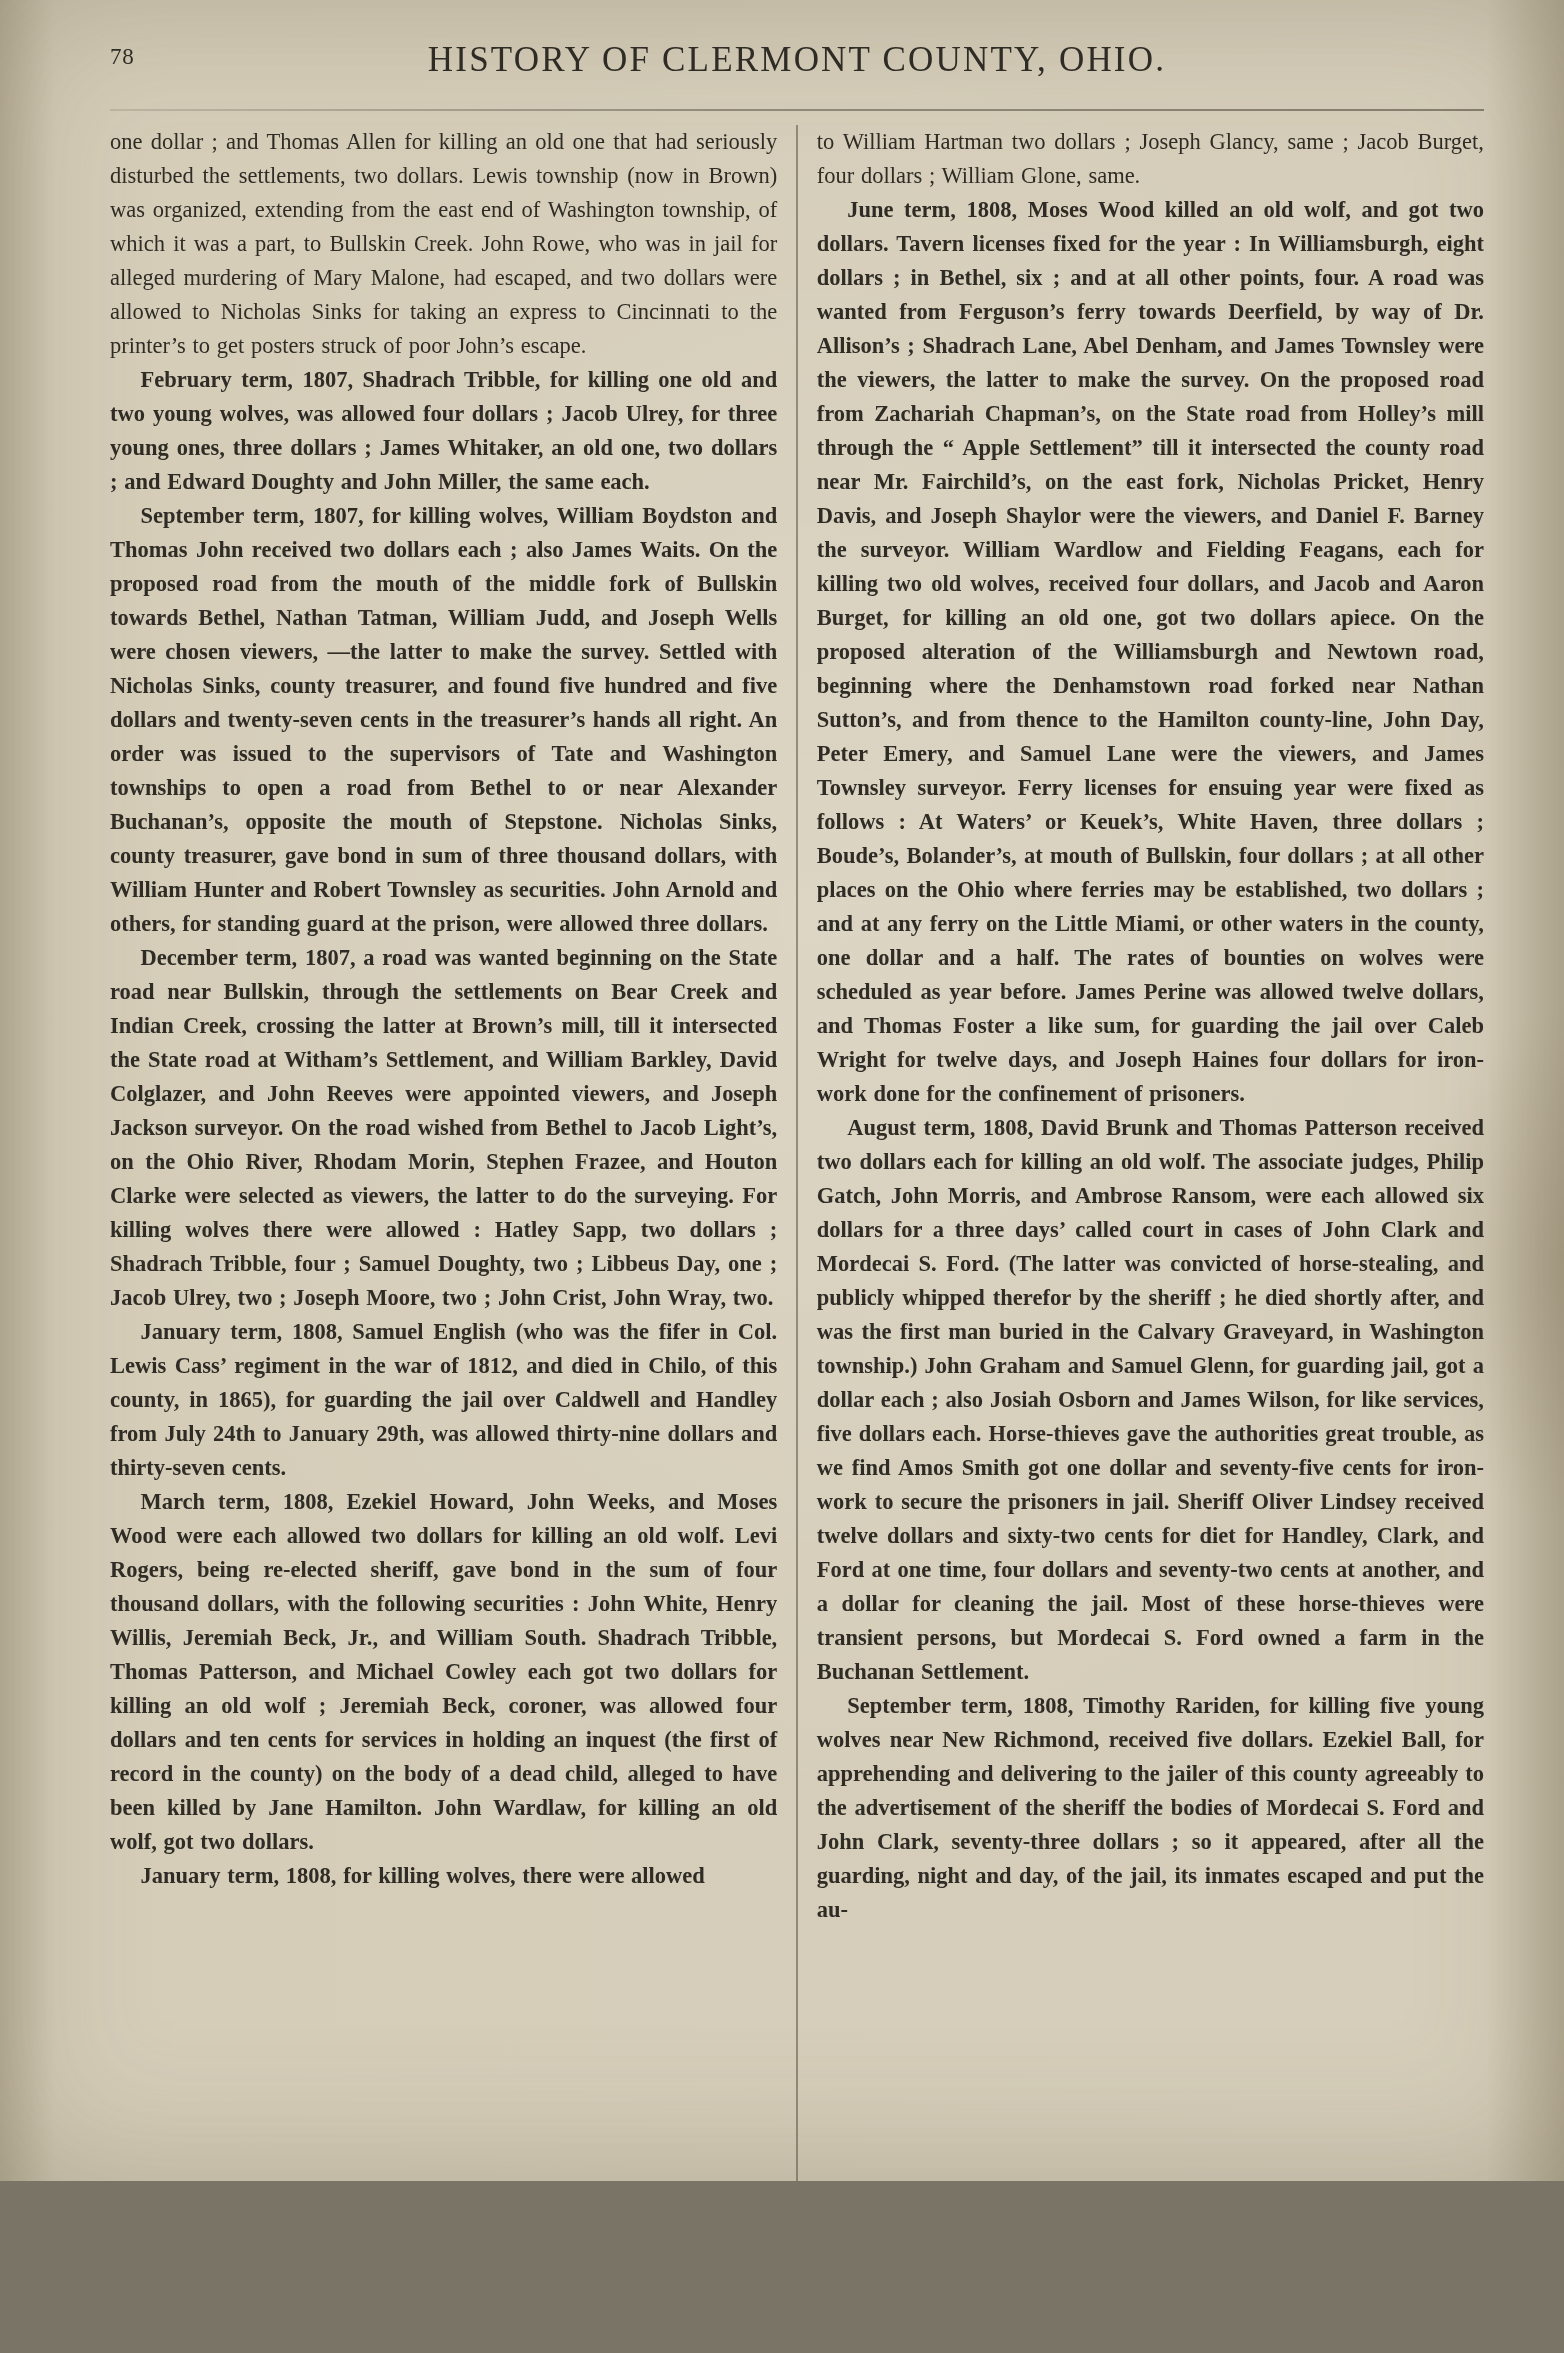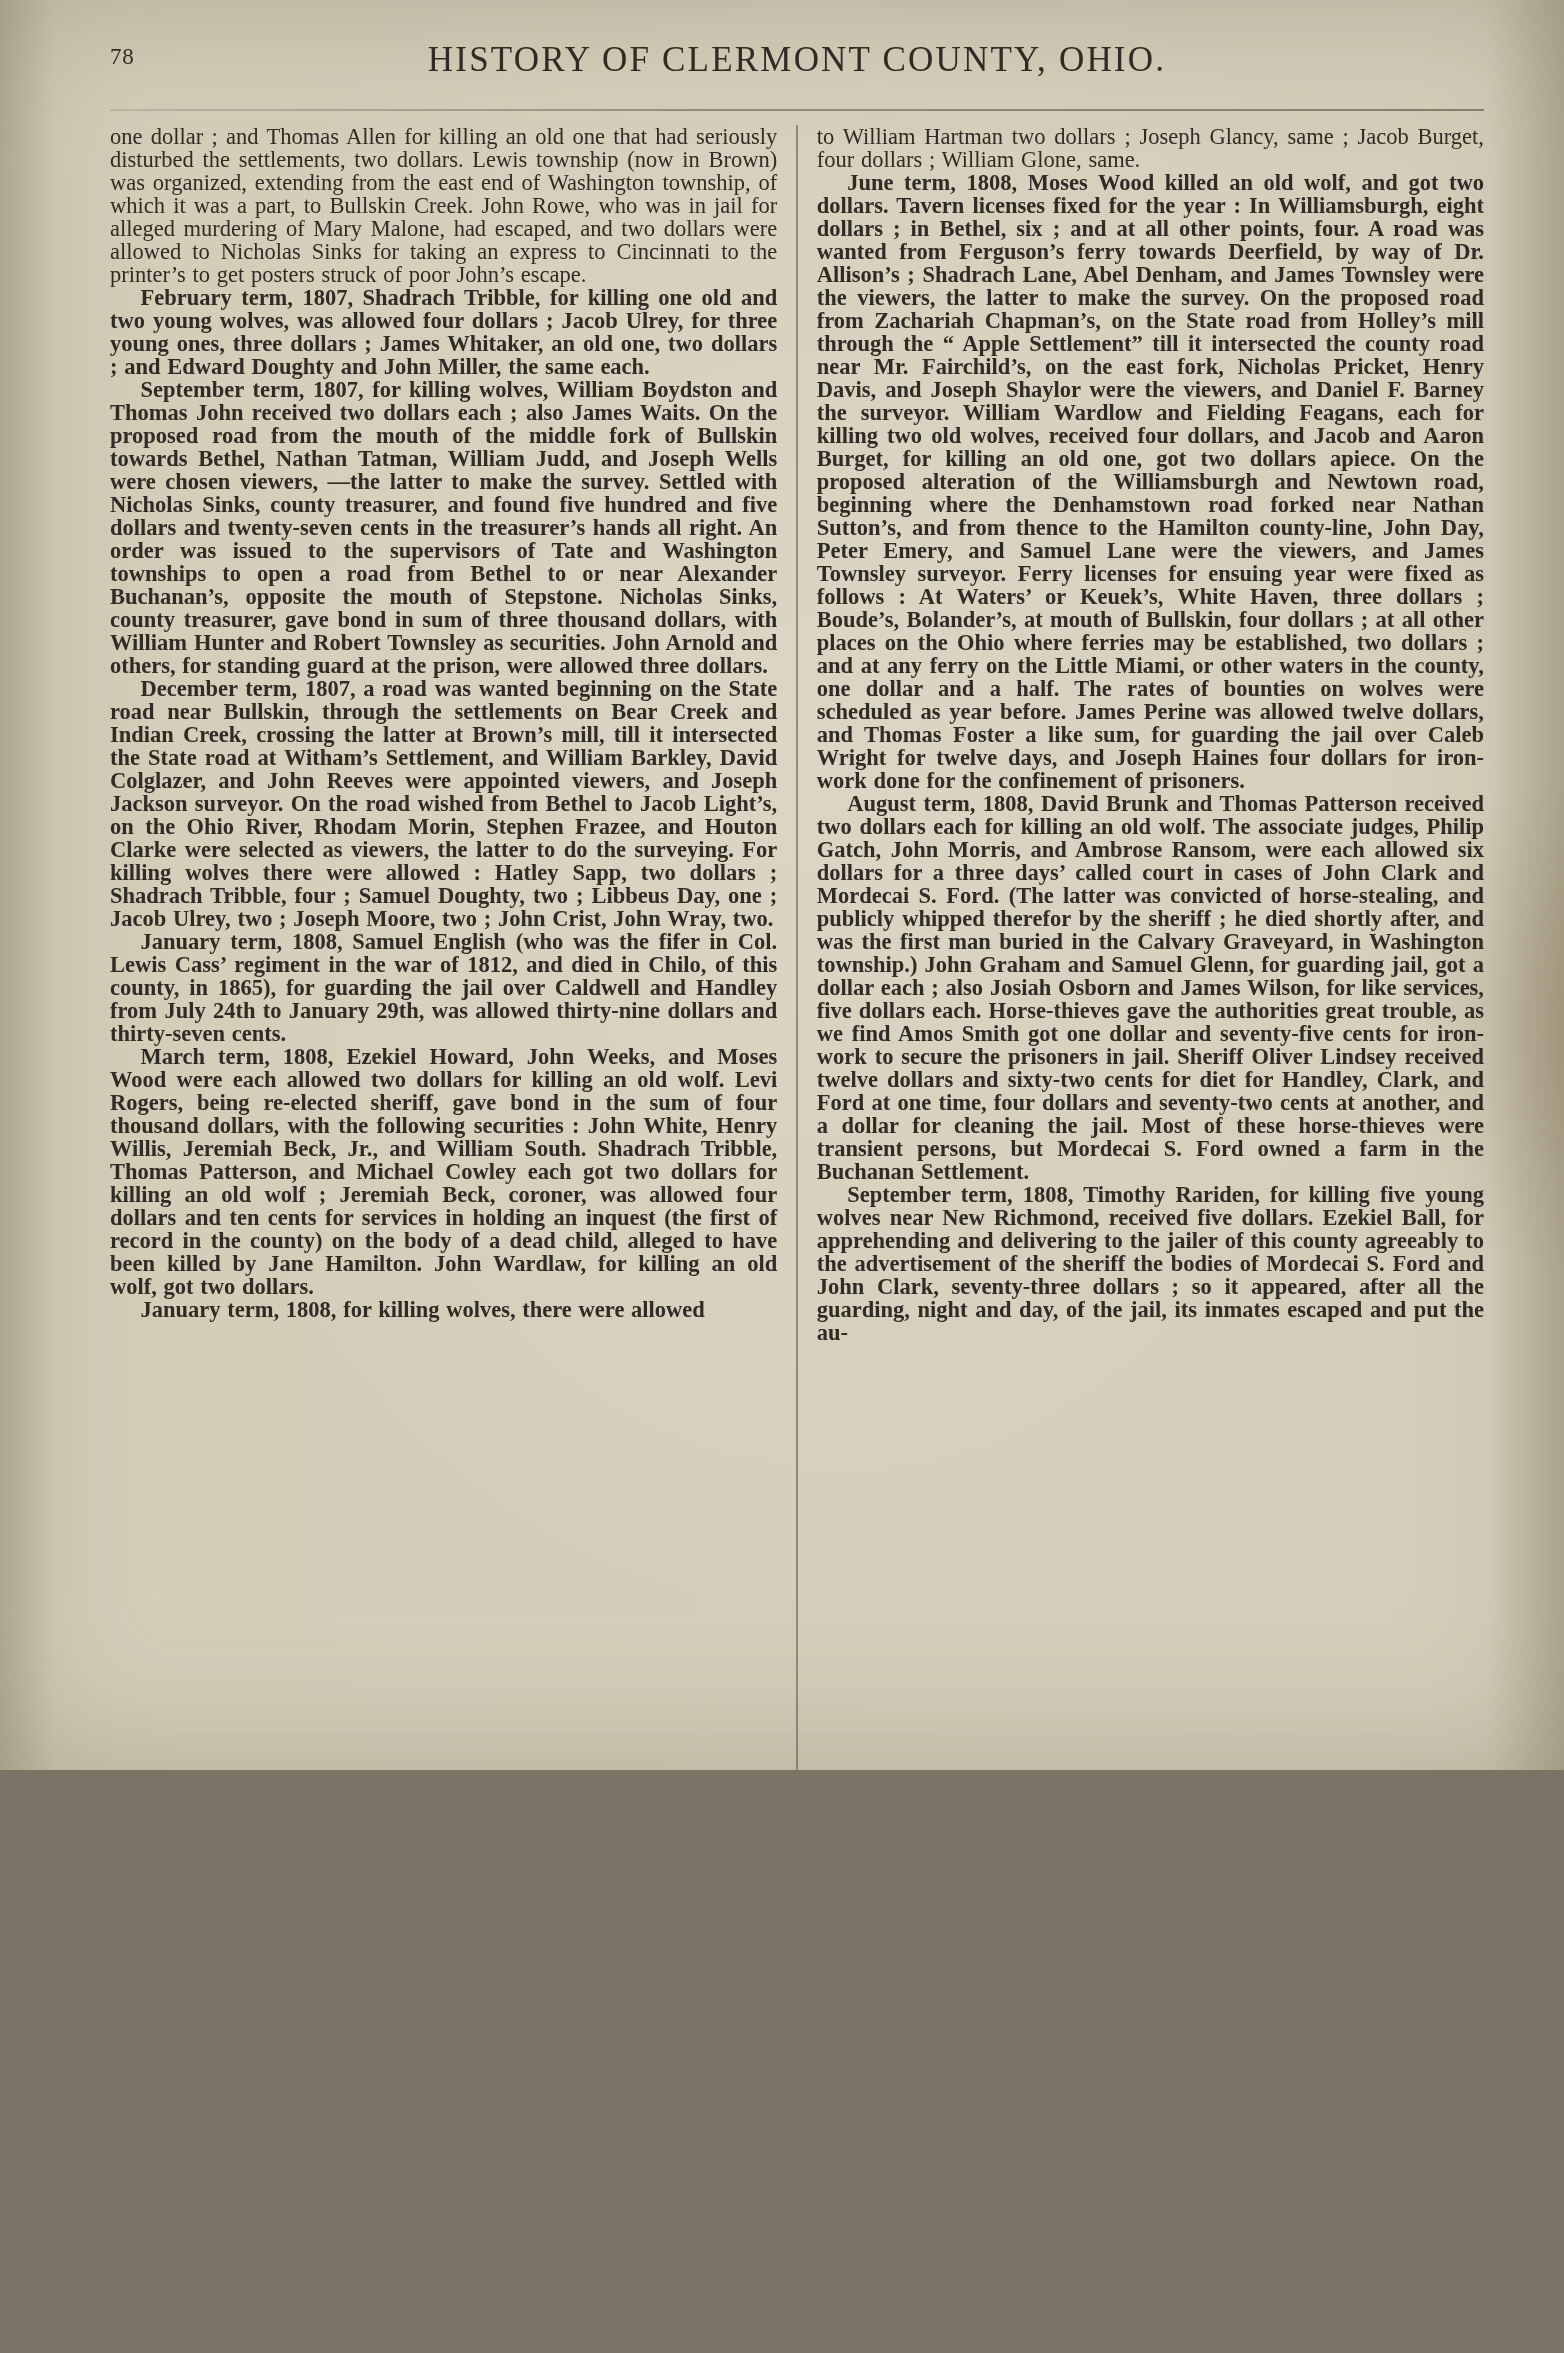--- a/index.html
+++ b/index.html
@@ -3,21 +3,21 @@
 <meta charset="utf-8">
 <style>
   html, body {
     margin: 0;
     padding: 0;
     background: #7a7466;
   }
   .page {
     position: relative;
     width: 1565px;
-    height: 1770px;
+    height: 2181px;
     margin: 0 auto;
     background:
       radial-gradient(ellipse 1017px 1308px at 52% 42%, rgba(255,255,255,0.16), rgba(255,255,255,0) 70%),
       radial-gradient(ellipse 218px 363px at 100% 58%, rgba(120,105,75,0.22), rgba(120,105,75,0) 70%),
       linear-gradient(90deg, #bdb49d 0%, #d5cdb8 3.5%, #d6ceba 95%, #b9b099 100%),
       #d3cbb6;
     box-shadow: inset 0 0 145px rgba(92,82,60,0.30);
     font-family: "Liberation Serif", "DejaVu Serif", serif;
     color: #2f2c26;
     overflow: hidden;
@@ -56,21 +56,21 @@
     position: absolute;
     top: 125px;
     left: 110px;
     right: 81px;
     height: 2095px;
     display: flex;
   }
   .col {
     flex: 1 1 0;
     font-size: 22.5px;
-    line-height: 23px;
+    line-height: 34px;
     text-align: justify;
     word-spacing: 1.1px;
   }
   .col-divider {
     width: 1.5px;
     background: rgba(88,82,66,0.55);
     margin: 0 19px;
   }
   p.para {
     margin: 0;

